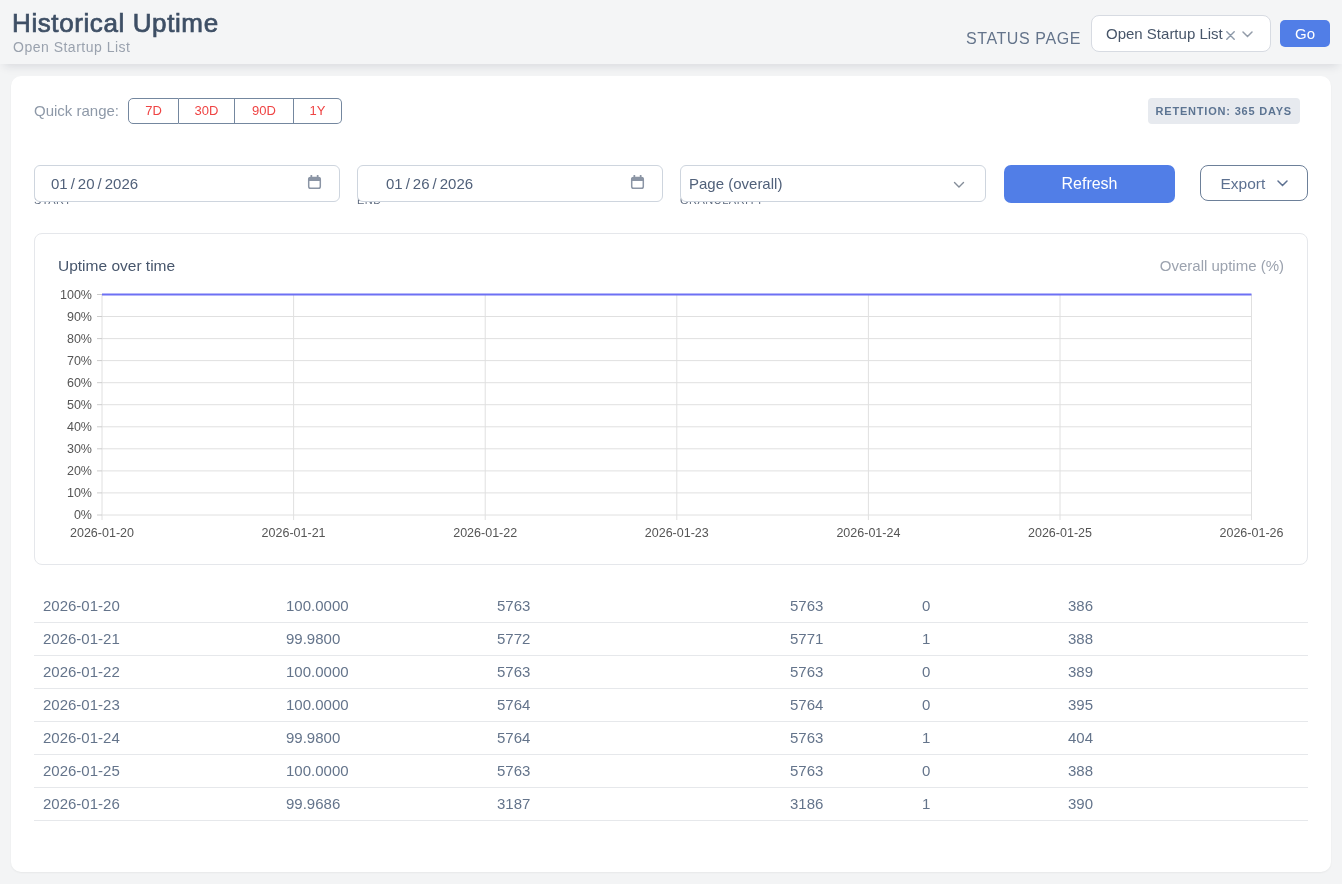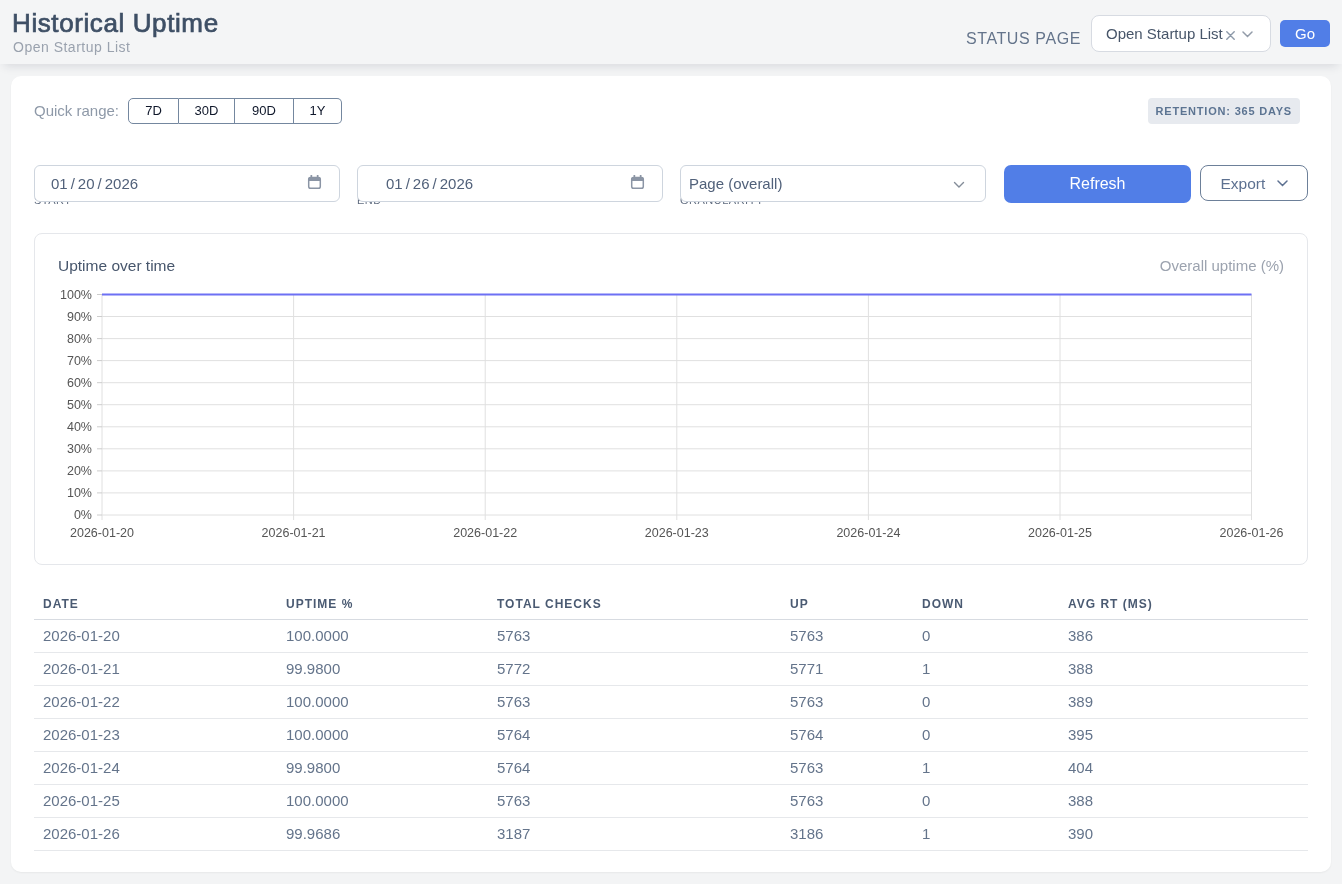--- a/index.html
+++ b/index.html
@@ -8,27 +8,27 @@
 .header { position:absolute; left:0; top:0; width:1342px; height:64px; background:#f4f5f6; box-shadow:0 6px 9px -4px rgba(30,40,60,0.13); }
 h1 { position:absolute; left:12px; top:8px; font-size:26px; font-weight:400; color:#3e4f65; -webkit-text-stroke:0.7px #3e4f65; letter-spacing:0.6px; }
 .sub { position:absolute; left:13px; top:39px; font-size:14px; color:#9aa2ae; letter-spacing:0.5px; }
 .hlabel { position:absolute; right:261px; top:29.5px; font-size:16px; color:#64748b; letter-spacing:0.6px; }
 .selectpill { position:absolute; left:1091px; top:15px; width:180px; height:37px; background:#fff; border:1px solid #d7dbe2; border-radius:8px; font-size:15px; color:#475569; line-height:35px; padding-left:14px; }
 .selectpill svg.chev { position:absolute; right:17px; top:15px; }
 .gobtn { position:absolute; left:1280px; top:20px; width:50px; height:27px; background:#517ee7; border-radius:5px; color:#fff; font-size:15px; text-align:center; line-height:27px; }
 .card { position:absolute; left:11px; top:76px; width:1320px; height:796px; background:#fff; border-radius:10px; box-shadow:0 1px 2px rgba(0,0,0,0.05); }
 .ql { position:absolute; left:34px; top:102px; font-size:15px; color:#8e99a8; }
 .seg { position:absolute; left:128px; top:98px; height:26px; display:flex; }
-.seg div { height:26px; border:1px solid #74879f; border-left-width:0; font-size:13px; color:#0f172a; text-align:center; line-height:24px; background:#fff; }
+.seg div { height:26px; border:1px solid #74879f; border-left-width:0; font-size:13px; color:#ef4444; text-align:center; line-height:24px; background:#fff; }
 .seg div:first-child { border-left-width:1px; border-radius:5px 0 0 5px; }
 .seg div:last-child { border-radius:0 5px 5px 0; }
 .badge { position:absolute; right:42px; top:98px; height:26px; background:#e7eaef; border-radius:4px; font-size:11px; font-weight:700; color:#5c7492; letter-spacing:0.8px; line-height:26px; padding:0 8px; }
 .flabel { position:absolute; top:146px; font-size:11px; color:#616d80; letter-spacing:0.5px;margin-top:48px; }
 .finput { position:absolute; top:165px; width:306px; height:37px; background:#fff; border:1px solid #ced5de; border-radius:6px; font-size:15px; color:#51617a; line-height:35px; }
-.refresh { position:absolute; left:1004px; top:165px; width:187px; height:38px; background:#517ee7; border-radius:7px; color:#fff; font-size:16px; text-align:center; line-height:38px; }
+.refresh { position:absolute; left:1004px; top:165px; width:171px; height:38px; background:#517ee7; border-radius:7px; color:#fff; font-size:16px; text-align:center; line-height:38px; }
 .export { position:absolute; left:1200px; top:165px; width:108px; height:36px; background:#fff; border:1px solid #6d8099; border-radius:8px; color:#5d7191; font-size:15.5px; text-align:center; line-height:36px; }
 .chartcard { position:absolute; left:34px; top:233px; width:1274px; height:332px; border:1px solid #e5e7eb; border-radius:8px; }
 .ct { position:absolute; left:23px; top:23px; font-size:15.5px; font-weight:400; color:#47566c; }
 .cr { position:absolute; right:23px; top:23px; font-size:15px; color:#9ca3af;text-align:right; }
 table { position:absolute; left:34px; top:589px; width:1274px; border-collapse:collapse; table-layout:fixed; }
 th { font-size:12px; font-weight:700; color:#4a5a72; letter-spacing:1px; text-align:left; padding:0 0 0 9px; height:30px; border-bottom:1px solid #d7dbe1; }
 td { font-size:15px; color:#64748b; text-align:left; padding:0 0 0 9px; height:33px; border-bottom:1px solid #e6e8eb; }
 </style>
 </head>
 <body>
@@ -156,28 +156,20 @@
 <table>
 <colgroup>
       <col style="width:243px">
       <col style="width:211px">
       <col style="width:293px">
       <col style="width:132px">
       <col style="width:146px">
       <col>
     </colgroup>
 <tbody>
-      <tr>
-        <th>DATE</th>
-        <th>UPTIME %</th>
-        <th>TOTAL CHECKS</th>
-        <th>UP</th>
-        <th>DOWN</th>
-        <th>AVG RT (MS)</th>
-      </tr>
 <tr>
         <td>2026-01-20</td>
         <td>100.0000</td>
         <td>5763</td>
         <td>5763</td>
         <td>0</td>
         <td>386</td>
       </tr>
 <tr>
         <td>2026-01-21</td>

